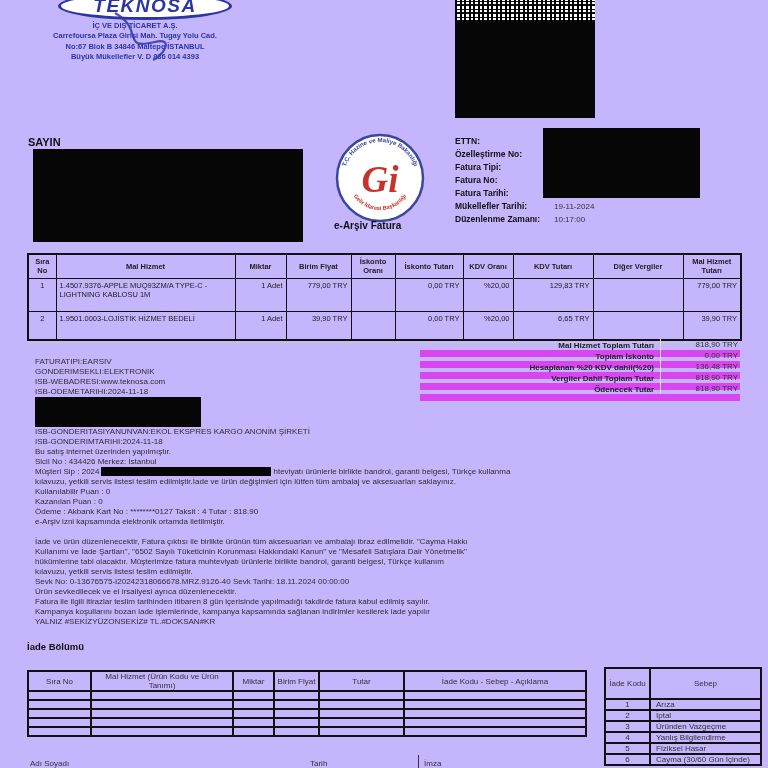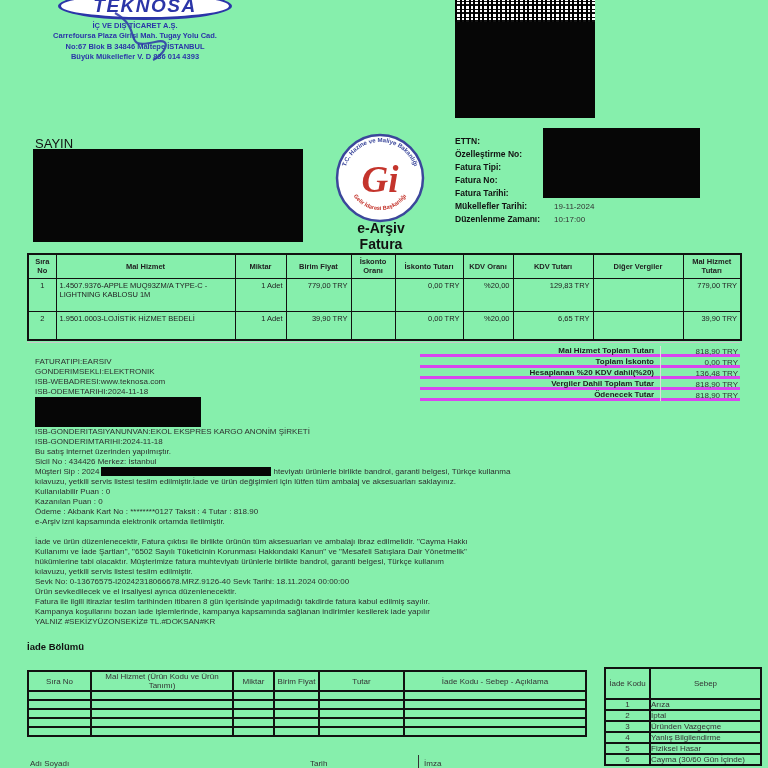--- a/index.html
+++ b/index.html
@@ -1,55 +1,55 @@
 <!DOCTYPE html>
 <html><head>
 <meta charset="utf-8">
 <style>
   *{margin:0;padding:0;box-sizing:border-box}
   html,body{width:768px;height:768px;background:#fff}
   body{font-family:"Liberation Sans",sans-serif;color:#2e2e2e;position:relative;overflow:hidden}
-  #page{position:absolute;inset:0;background:#86efac;overflow:hidden}
+  #page{position:absolute;inset:0;background:#c4b5fd;overflow:hidden}
   .redact{position:absolute;background:#060606}
 
   
   #logo{position:absolute;left:58px;top:-8px;width:174px;height:28px;border:3px solid #2b35a8;border-radius:50%;display:flex;align-items:center;justify-content:center;background:#fff}
   #logo span{font-size:19px;font-weight:bold;font-style:italic;letter-spacing:1.5px;color:#2b35a8}
   .addr{position:absolute;left:28px;width:214px;text-align:center;font-size:7.5px;font-weight:bold;color:#2b35a8;white-space:nowrap}
 
   
   #qr{position:absolute;left:455px;top:0;width:140px;height:22px;
     background:
       repeating-linear-gradient(90deg,#000 0 2px,transparent 2px 5px,#000 5px 7px,transparent 7px 9px),
       repeating-linear-gradient(0deg,#111 0 2px,#fff 2px 4px,#111 4px 5px,#fff 5px 8px)}
 
-  #sayin{position:absolute;left:35px;top:136px;font-size:13px;font-weight:normal;color:#111}
+  #sayin{position:absolute;left:28px;top:136px;font-size:11px;font-weight:bold;color:#111}
 
   
   #stamp{position:absolute;left:333px;top:131px}
-  #stamp-caption{position:absolute;left:334px;top:220px;width:94px;text-align:center;font-size:14px;font-weight:bold;color:#111}
+  #stamp-caption{position:absolute;left:334px;top:220px;width:94px;text-align:left;font-size:10px;font-weight:bold;color:#111}
 
   
   .mlab{position:absolute;left:455px;font-size:8.5px;font-weight:bold;color:#111;height:13px;line-height:13px;white-space:nowrap}
   .mval{position:absolute;left:554px;font-size:8px;color:#333;height:13px;line-height:13px;white-space:nowrap}
 
   
   #items{position:absolute;left:27px;top:253px;width:713px;border-collapse:collapse;table-layout:fixed;font-size:7.5px;color:#222;border:2px solid #111}
   #items th,#items td{border:1px solid #111}
   #items th{font-weight:bold;text-align:center;padding:2px 1px;height:24px;vertical-align:middle}
   #items td{vertical-align:top;padding:2px 3px}
   #items tr.r1 td{height:33px}
   #items tr.r2 td{height:29px}
   .tr{text-align:right}.tc{text-align:center}
 
   .hrline{position:absolute;left:27px;top:342px;width:713px;height:1px;background:#c9c9c9}
 
   
   #totals{position:absolute;left:420px;top:346px;width:320px;font-size:8px}
-  .trow{display:flex;height:11px;align-items:flex-start;border-bottom:3px solid #d946ef}
+  .trow{display:flex;height:11px;align-items:flex-end;border-bottom:7px solid #d946ef}
   .trow .lab{width:240px;text-align:right;font-weight:bold;color:#1d1d1d;padding-right:6px;white-space:nowrap}
   .trow .val{width:80px;text-align:right;color:#333;border-left:1px solid #ddd;padding-right:2px;height:11px;line-height:11px}
 
   
   #textcol{position:absolute;left:35px;top:357px;width:710px}
   .ln{height:10px;line-height:10px;font-size:8px;white-space:nowrap;color:#2e2e2e;overflow:hidden}
   #bar1{width:166px;height:30px;background:#060606}
   .inbar{display:inline-block;width:170px;height:9px;background:#060606;vertical-align:middle;margin:0 2px}
   .gap{height:10px}
 
@@ -58,21 +58,21 @@
   #iadeT{position:absolute;left:27px;top:670px;width:558px;border-collapse:collapse;table-layout:fixed;font-size:8px;color:#333;border:2px solid #111}
   #iadeT th,#iadeT td{border:2px solid #111}
   #iadeT th{height:15px;font-weight:normal;text-align:center;vertical-align:middle}
   #iadeT td{height:9px}
 
   #codes{position:absolute;left:604px;top:667px;width:156px;border-collapse:collapse;table-layout:fixed;font-size:8px;color:#333;border:2px solid #111}
   #codes th,#codes td{border:2px solid #111}
   #codes th{font-weight:normal;text-align:center;height:31px;vertical-align:middle}
   #codes td{height:11px;vertical-align:middle}
   #codes td.code{text-align:center}
-  #codes td.sebep{white-space:nowrap}
+  #codes td.sebep{padding-left:5px;white-space:nowrap}
 
   .sig{position:absolute;top:759px;font-size:8px;color:#333;white-space:nowrap}
   #imza-div{position:absolute;left:418px;top:755px;width:1px;height:13px;background:#333}
 </style>
 </head>
 <body>
 
 <div id="page">
 
   <div id="logo">

